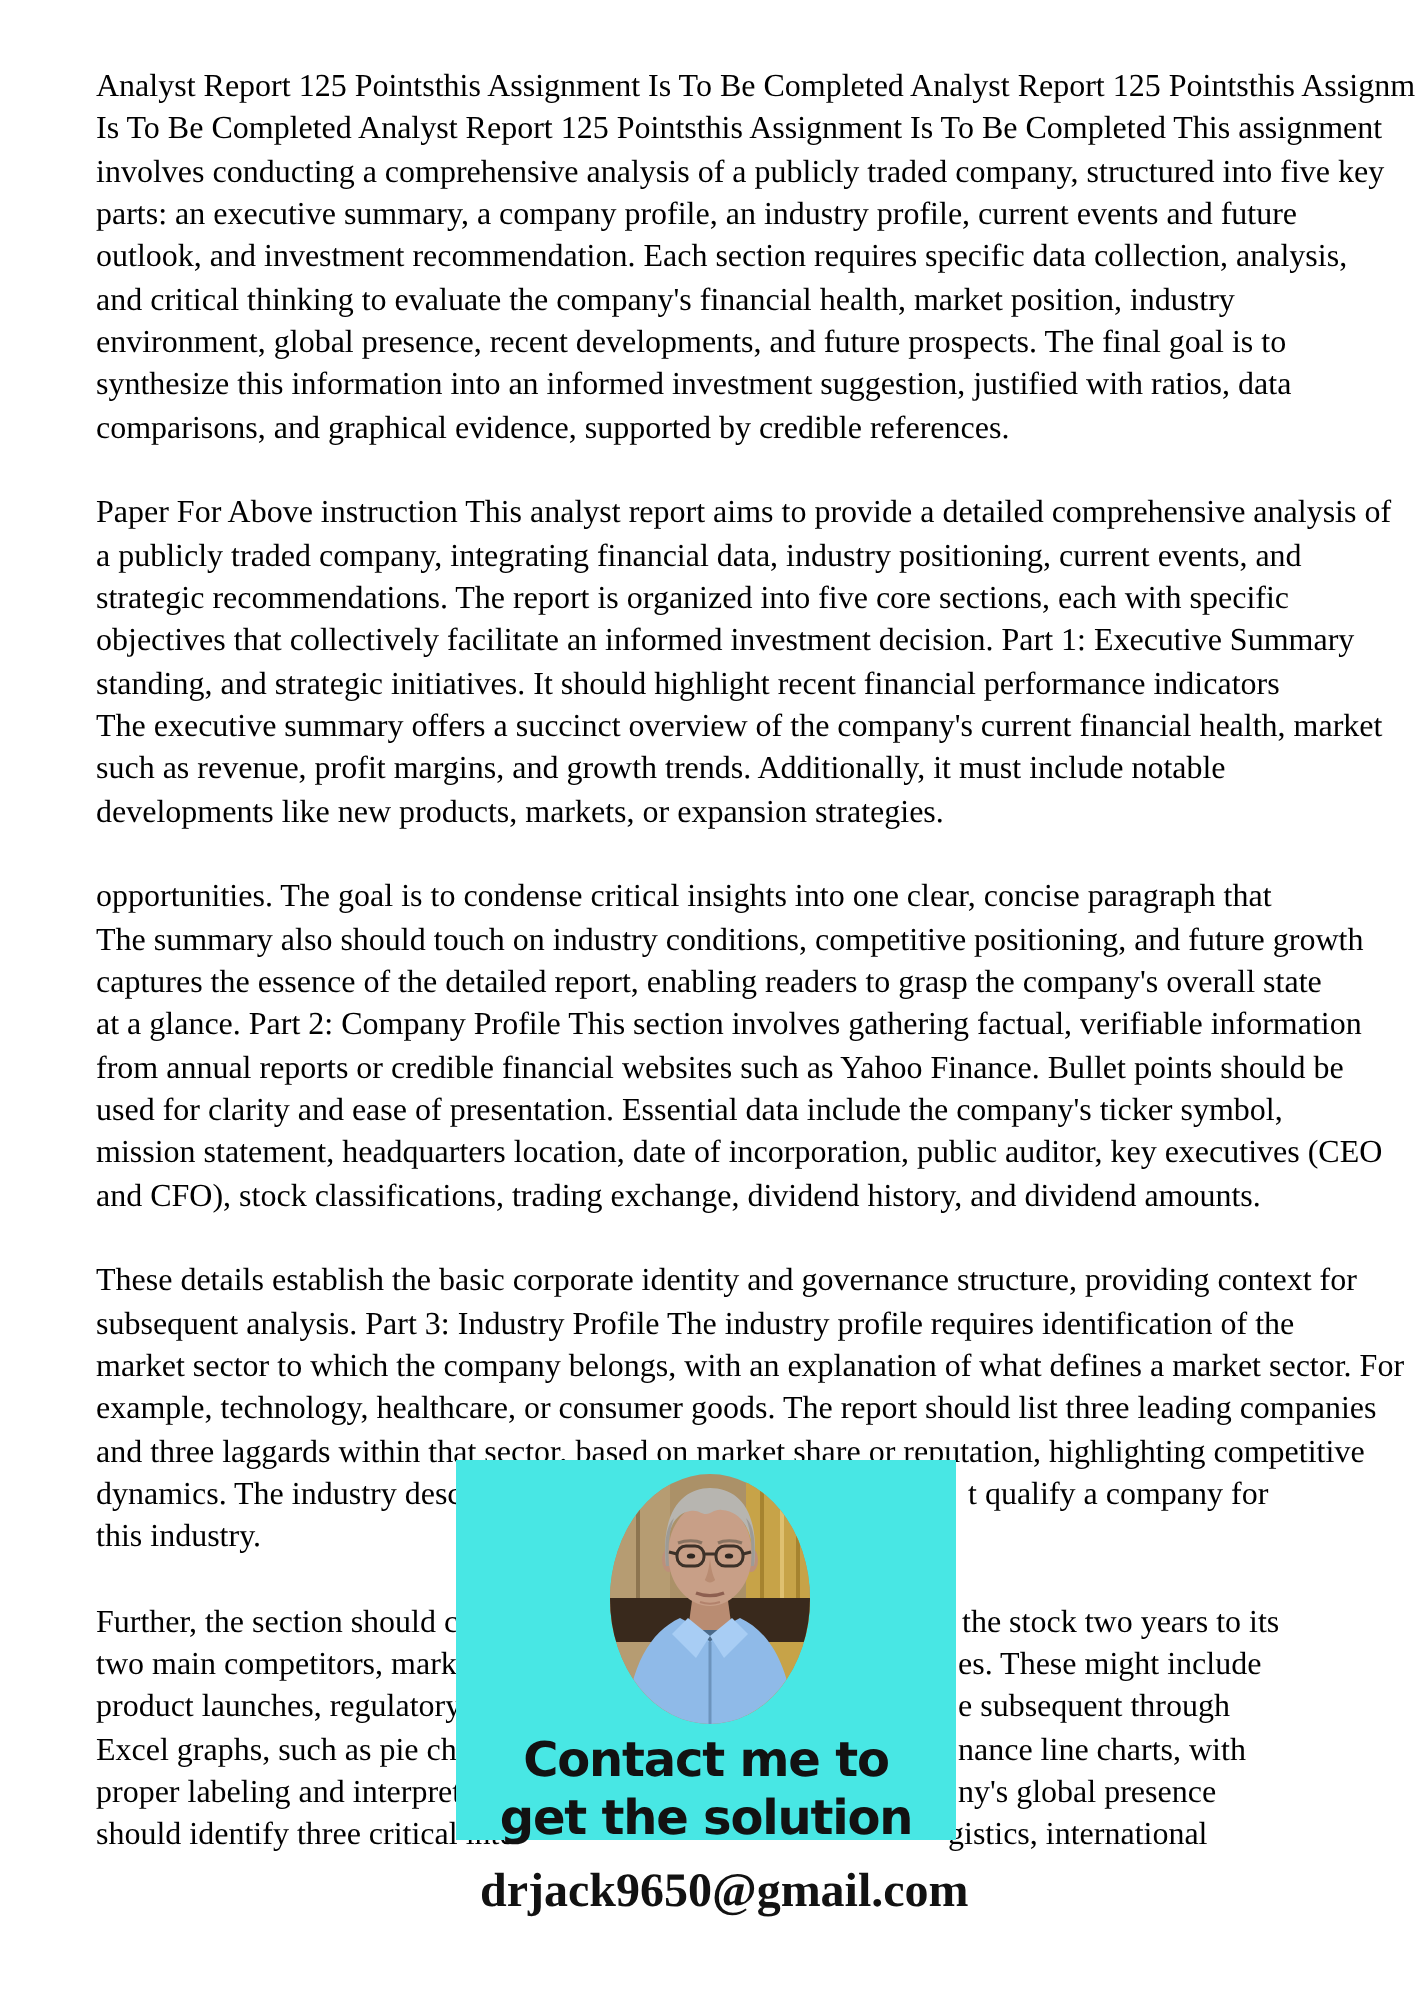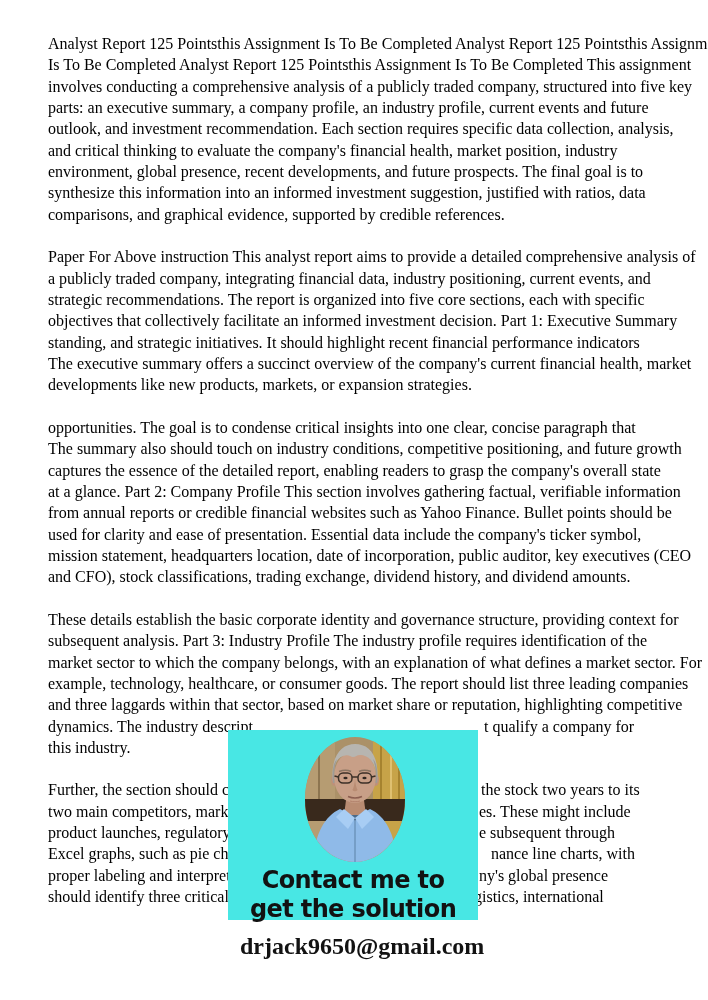--- a/index.html
+++ b/index.html
@@ -78,20 +78,21 @@
       <div class="line">synthesize this information into an informed investment suggestion, justified with ratios, data</div>
       <div class="line">comparisons, and graphical evidence, supported by credible references.</div>
     </div>
     <div class="para">
       <div class="line">Paper For Above instruction This analyst report aims to provide a detailed comprehensive analysis of</div>
       <div class="line">a publicly traded company, integrating financial data, industry positioning, current events, and</div>
       <div class="line">strategic recommendations. The report is organized into five core sections, each with specific</div>
       <div class="line">objectives that collectively facilitate an informed investment decision. Part 1: Executive Summary</div>
       <div class="line">standing, and strategic initiatives. It should highlight recent financial performance indicators</div>
       <div class="line">The executive summary offers a succinct overview of the company's current financial health, market</div>
+      <div class="line">such as revenue, profit margins, and growth trends. Additionally, it must include notable</div>
       <div class="line">developments like new products, markets, or expansion strategies.</div>
     </div>
     <div class="para">
       <div class="line">opportunities. The goal is to condense critical insights into one clear, concise paragraph that</div>
       <div class="line">The summary also should touch on industry conditions, competitive positioning, and future growth</div>
       <div class="line">captures the essence of the detailed report, enabling readers to grasp the company's overall state</div>
       <div class="line">at a glance. Part 2: Company Profile This section involves gathering factual, verifiable information</div>
       <div class="line">from annual reports or credible financial websites such as Yahoo Finance. Bullet points should be</div>
       <div class="line">used for clarity and ease of presentation. Essential data include the company's ticker symbol,</div>
       <div class="line">mission statement, headquarters location, date of incorporation, public auditor, key executives (CEO</div>
@@ -103,21 +104,21 @@
       <div class="line">market sector to which the company belongs, with an explanation of what defines a market sector. For</div>
       <div class="line">example, technology, healthcare, or consumer goods. The report should list three leading companies</div>
       <div class="line">and three laggards within that sector, based on market share or reputation, highlighting competitive</div>
       <div class="line"><span>dynamics. The industry descript</span><span class="right-frag" style="left: 436px; text-align: right;">t qualify a company for</span></div>
       <div class="line">this industry.</div>
     </div>
     <div class="para">
       <div class="line"><span>Further, the section should comp</span><span class="right-frag" style="left: 433px;">the stock two years to its</span></div>
       <div class="line"><span>two main competitors, marking</span><span class="right-frag" style="left: 431px;">es. These might include</span></div>
       <div class="line"><span>product launches, regulatory cha</span><span class="right-frag" style="left: 431px;">e subsequent through</span></div>
-      <div class="line"><span>Excel graphs, such as pie charts</span><span class="right-frag" style="left: 431px; margin-left: 12px;">nance line charts, with</span></div>
+      <div class="line"><span>Excel graphs, such as pie charts</span><span class="right-frag" style="left: 431px;">nance line charts, with</span></div>
       <div class="line"><span>proper labeling and interpretatio</span><span class="right-frag" style="left: 431px;">ny's global presence</span></div>
       <div class="line"><span>should identify three critical inte</span><span class="right-frag" style="left: 426px;">gistics, international</span></div>
     </div>
   </div>
 
 <div class="card" style="background: rgb(72, 231, 228);">
   <div class="photo" title="elderly-man-portrait">
     <svg width="100" height="125" viewBox="0 0 100 125">
 
       <rect x="0" y="0" width="100" height="125" fill="#ab9168"></rect>

